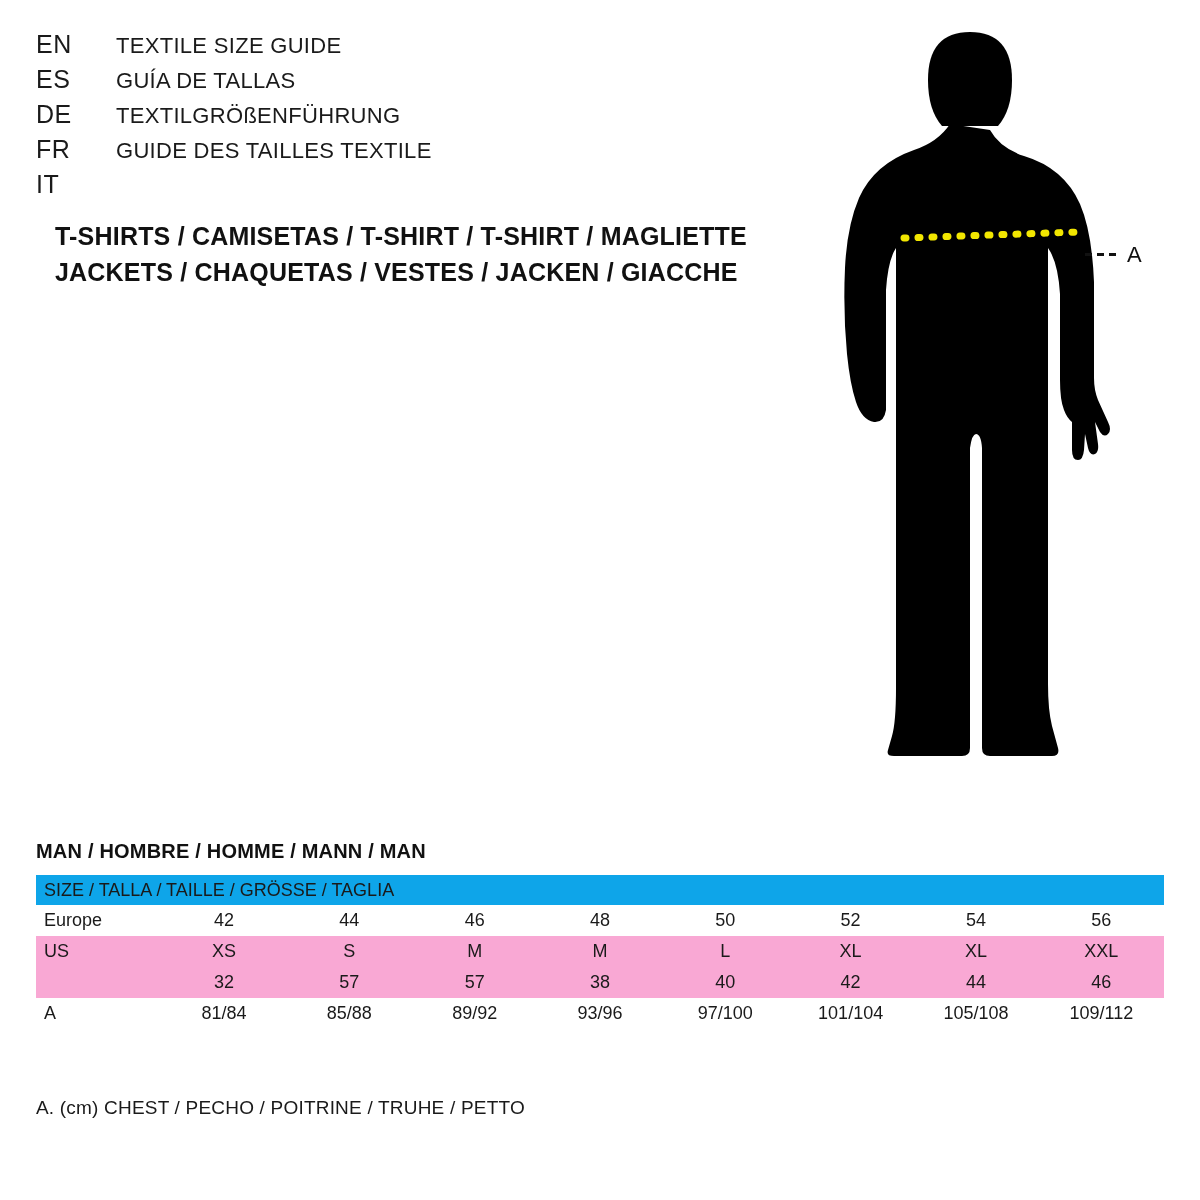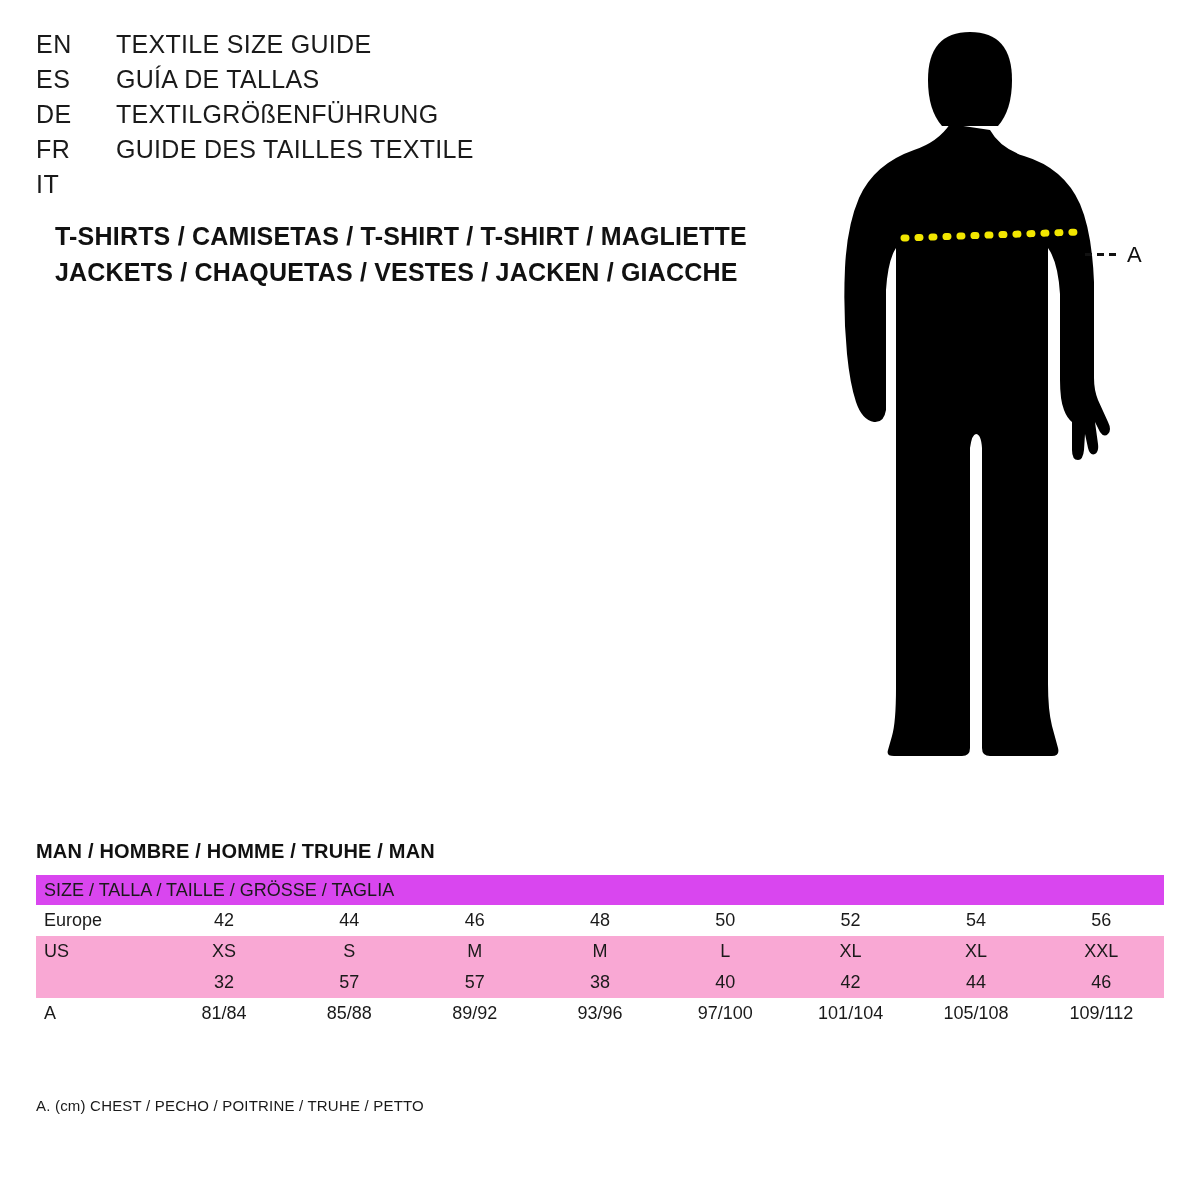--- a/index.html
+++ b/index.html
@@ -28,21 +28,21 @@
     align-items: baseline;
     height: 35px;
   }
   .lang-code {
     width: 80px;
     font-size: 25px;
     letter-spacing: 0.5px;
     color: #1a1a1a;
   }
   .lang-text {
-    font-size: 25px;
+    font-size: 22px;
     letter-spacing: 0.3px;
     color: #1a1a1a;
     white-space: nowrap;
   }
 
   
   #category-block {
     position: absolute;
     left: 36px;
     top: 218px;
@@ -111,37 +111,37 @@
     padding: 0;
     text-align: center;
     vertical-align: middle;
   }
   table.size-table td.rowlabel {
     text-align: left;
     padding-left: 8px;
     width: 168px;
   }
   tr.header-row td {
-    background: #d946ef;
+    background: #0ea5e9;
     font-size: 18px;
     text-align: left;
     padding-left: 8px;
     height: 30px;
   }
   tr.shade td {
     background: #f9a8d4;
   }
   tr.plain td {
     background: #ffffff;
   }
   #footnote {
     position: absolute;
     left: 36px;
     top: 1097px;
-    font-size: 15px;
+    font-size: 19px;
     color: #1a1a1a;
     letter-spacing: 0.2px;
   }
 </style>
 </head>
 <body>
 
 <div id="lang-block">
   <div class="lang-row">
     <span class="lang-code">EN</span>
@@ -226,21 +226,21 @@
 
     <g>
       <line x1="104" y1="218" x2="278" y2="212" stroke="#f2e600" stroke-width="7" stroke-linecap="round" stroke-dasharray="2 12"></line>
     </g>
   </svg>
   <div class="dash-lead"></div>
   <div class="measure-label">A</div>
 </div>
 
 <div id="table-section">
-  <div id="gender-title">MAN / HOMBRE / HOMME / TRUHE / MAN</div>
+  <div id="gender-title">MAN / HOMBRE / HOMME / MANN / MAN</div>
   <table class="size-table">
     <tbody>
       <tr class="header-row">
         <td colspan="9">SIZE / TALLA / TAILLE / GRÖSSE / TAGLIA</td>
       </tr>
       <tr class="plain">
         <td class="rowlabel">Europe</td>
         <td>42</td>
         <td>44</td>
         <td>46</td>

